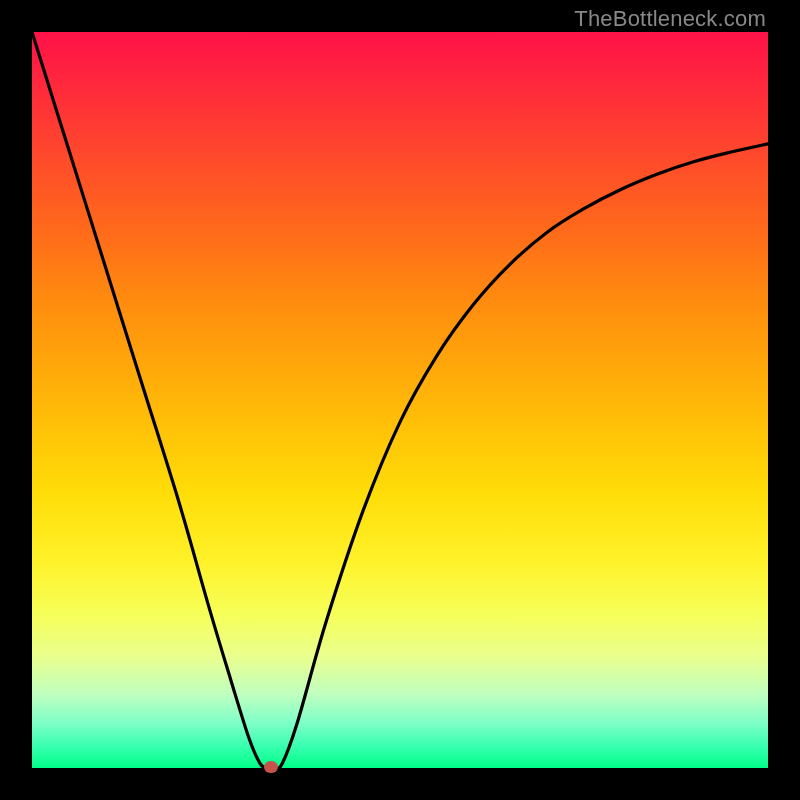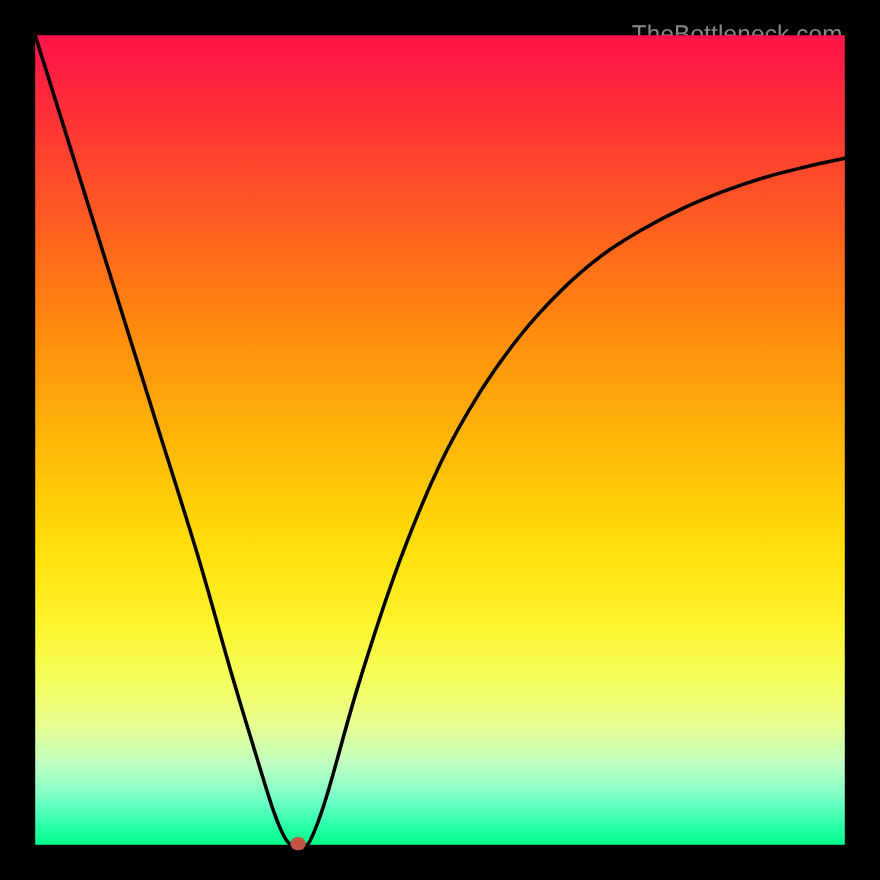--- a/index.html
+++ b/index.html
@@ -37,21 +37,21 @@
       #f6ff58 79%,
       #e9ff8f 85%,
       #bfffc0 90%,
       #7cffc8 94%,
       #38ffb0 97%,
       #00ff88 100%
     );
   }
   .watermark {
     position: absolute;
-    top: 18px;
+    top: 6px;
     right: 34px;
     color: #888888;
     font-size: 22px;
     font-weight: 500;
     letter-spacing: 0.2px;
     user-select: none;
   }
   svg.curve {
     position: absolute;
     left: 0;

